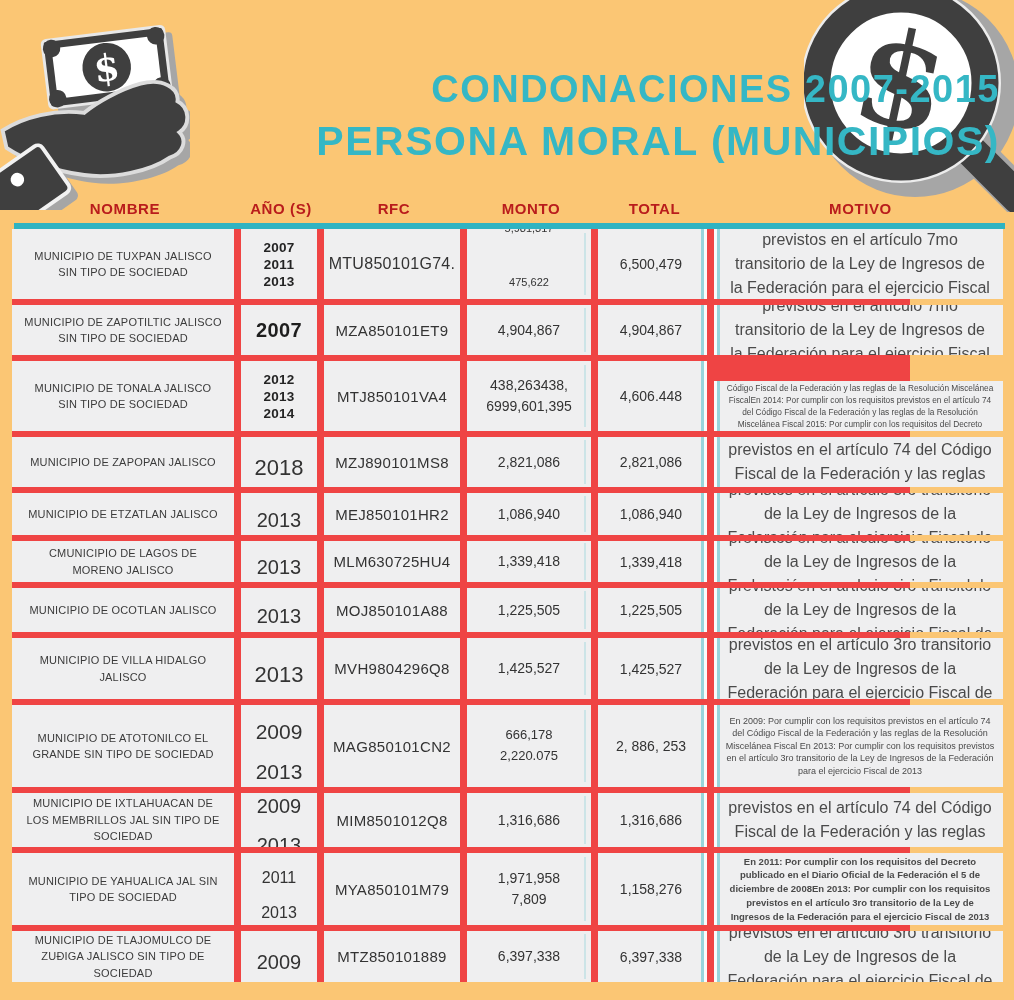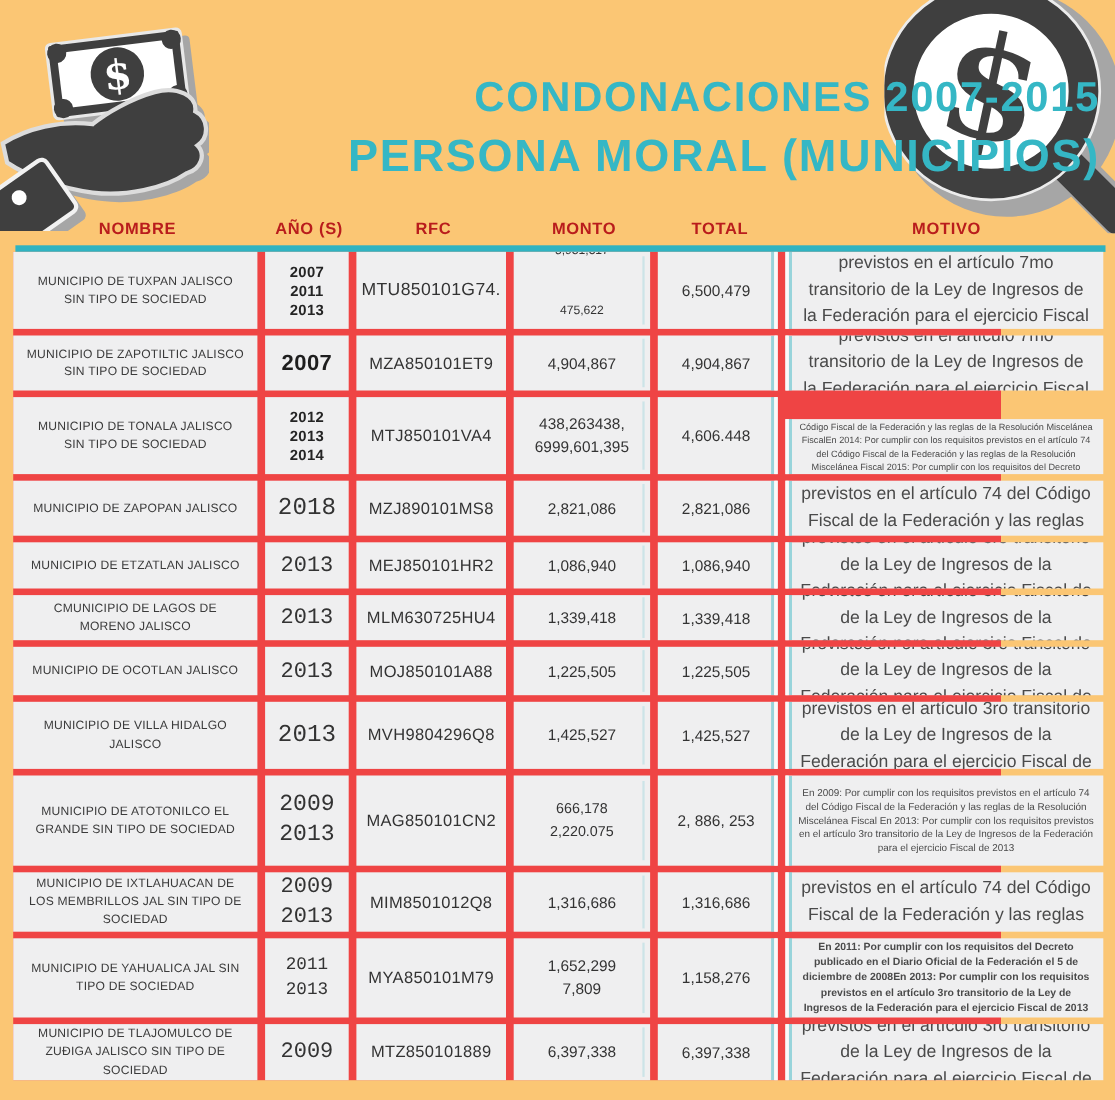--- a/index.html
+++ b/index.html
@@ -23,21 +23,21 @@
        grid-template-columns:222px 76px 136px 124px 109px 289px;
        grid-template-rows:70px 50px 70px 50px 42px 41px 44px 61px 82px 54px 72px 51px;
        column-gap:7px;row-gap:6px;background:#ef4444;}
   .trow{display:contents;}
   .cell{box-sizing:border-box;background:#EFEFF0;display:flex;flex-direction:column;align-items:center;
         justify-content:center;text-align:center;color:#3B3B3B;overflow:hidden;}
   .name{font-size:11px;line-height:1.5;letter-spacing:.2px;padding:2px 12px;}
   .years span{display:block;}
   .yr-sans-sm span{font-weight:bold;font-size:13.5px;line-height:17px;color:#242424;letter-spacing:.3px;}
   .yr-sans-lg span{font-weight:bold;font-size:20px;color:#1e1e1e;letter-spacing:.4px;}
-  .yr-serif span{font-family:Liberation Mono, monospace;color:#333;line-height:1.35;}
+  .yr-serif span{font-family:Liberation Sans, sans-serif;color:#333;line-height:1.35;margin-top:12px;}
   .yr-22 span{font-size:22px;} .yr-20 span{font-size:20px;} .yr-21 span{font-size:21px;} .yr-16 span{font-size:16px;line-height:1.45;}
   .rfc{font-size:15px;letter-spacing:.3px;color:#333;}
   .rfc-lg{font-size:16px;}
   .monto{position:relative;font-size:14px;color:#333;}
   .monto::before{content:'';position:absolute;right:5px;top:6%;bottom:6%;width:2px;background:rgba(47,179,194,.18);}
   .monto span{display:block;line-height:1.5;}
   .monto-sm span{font-size:11px;line-height:1.65;margin-top:36px;}
   .monto-md span{font-size:13px;line-height:1.6;}
   .total{font-size:14px;color:#333;border-right:3px solid #FAFAFB;box-shadow:inset -3px 0 0 rgba(47,179,194,.45);}
   .motivo{font-size:16px;line-height:1.5;color:#4A4A4A;padding:3px 10px;
@@ -258,21 +258,21 @@
     </div>
 
     <div class="trow">
       <div class="cell name">MUNICIPIO DE YAHUALICA JAL SIN TIPO DE SOCIEDAD</div>
       <div class="cell years yr-serif yr-16">
         <span>2011</span>
         <span>2013</span>
       </div>
       <div class="cell rfc">MYA850101M79</div>
       <div class="cell monto">
-        <span>1,652,299</span>
+        <span>1,971,958</span>
         <span>7,809</span>
       </div>
       <div class="cell total">1,158,276</div>
       <div class="cell motivo mv-m">En 2011: Por cumplir con los requisitos del Decreto publicado en el Diario Oficial de la Federación el 5 de diciembre de 2008En 2013: Por cumplir con los requisitos previstos en el artículo 3ro transitorio de la Ley de Ingresos de la Federación para el ejercicio Fiscal de 2013</div>
     </div>
 
     <div class="trow">
       <div class="cell name">MUNICIPIO DE TLAJOMULCO DE ZUĐIGA JALISCO SIN TIPO DE SOCIEDAD</div>
       <div class="cell years yr-serif yr-20">
         <span>2009</span>

